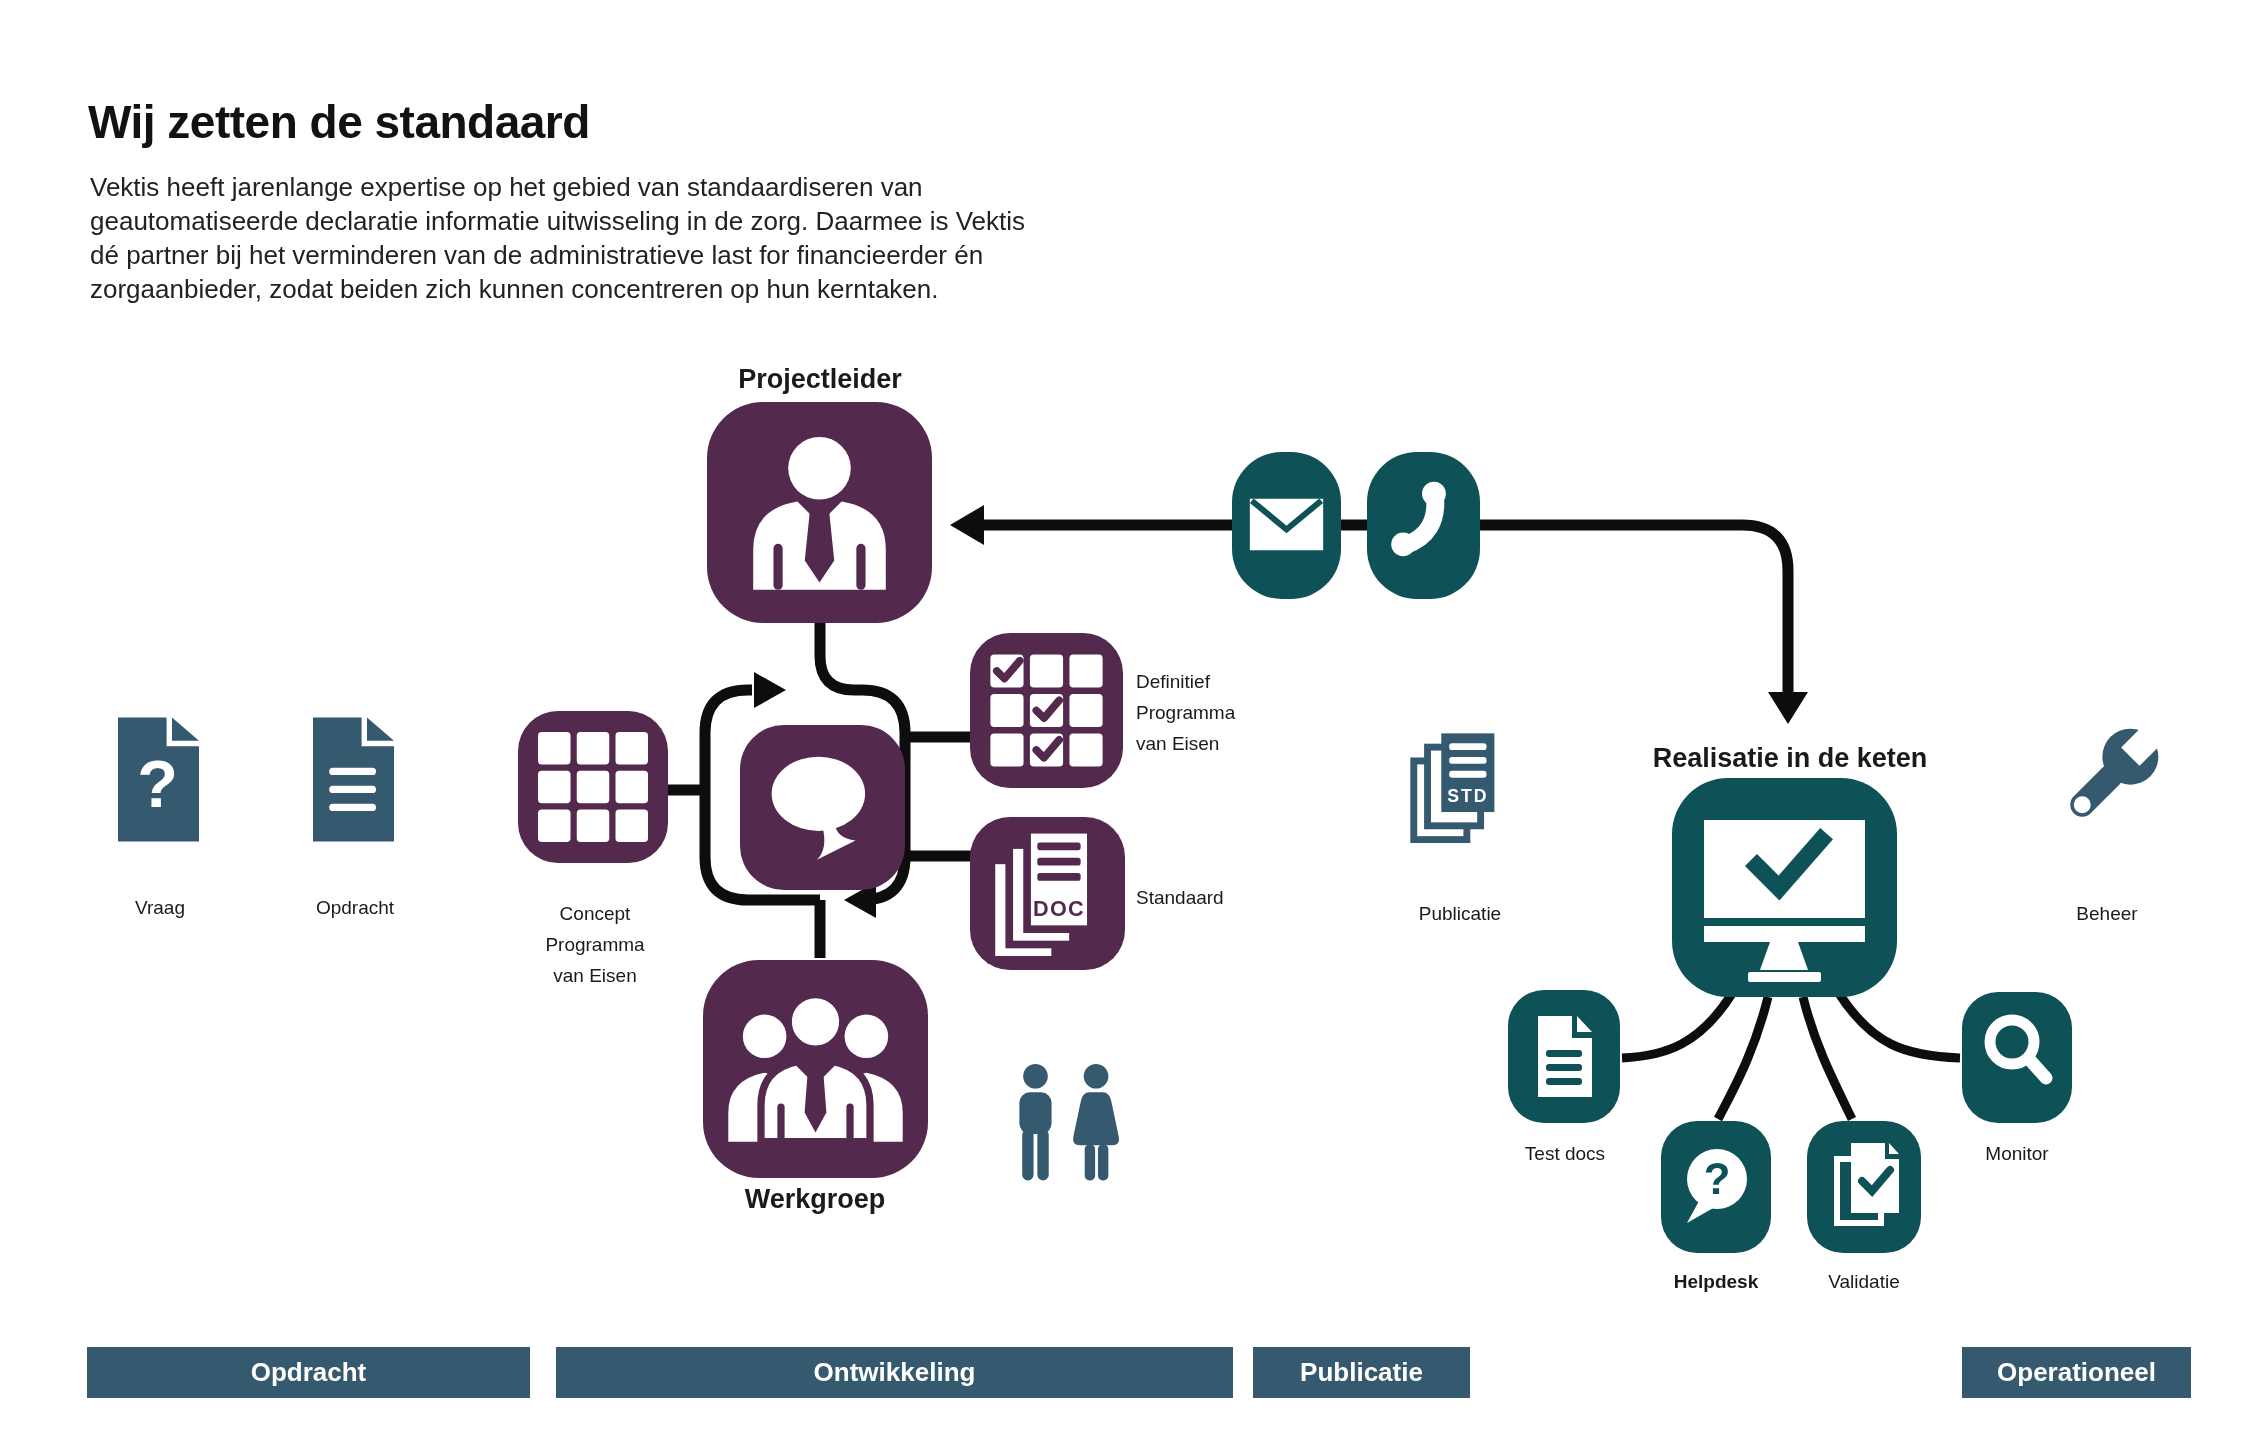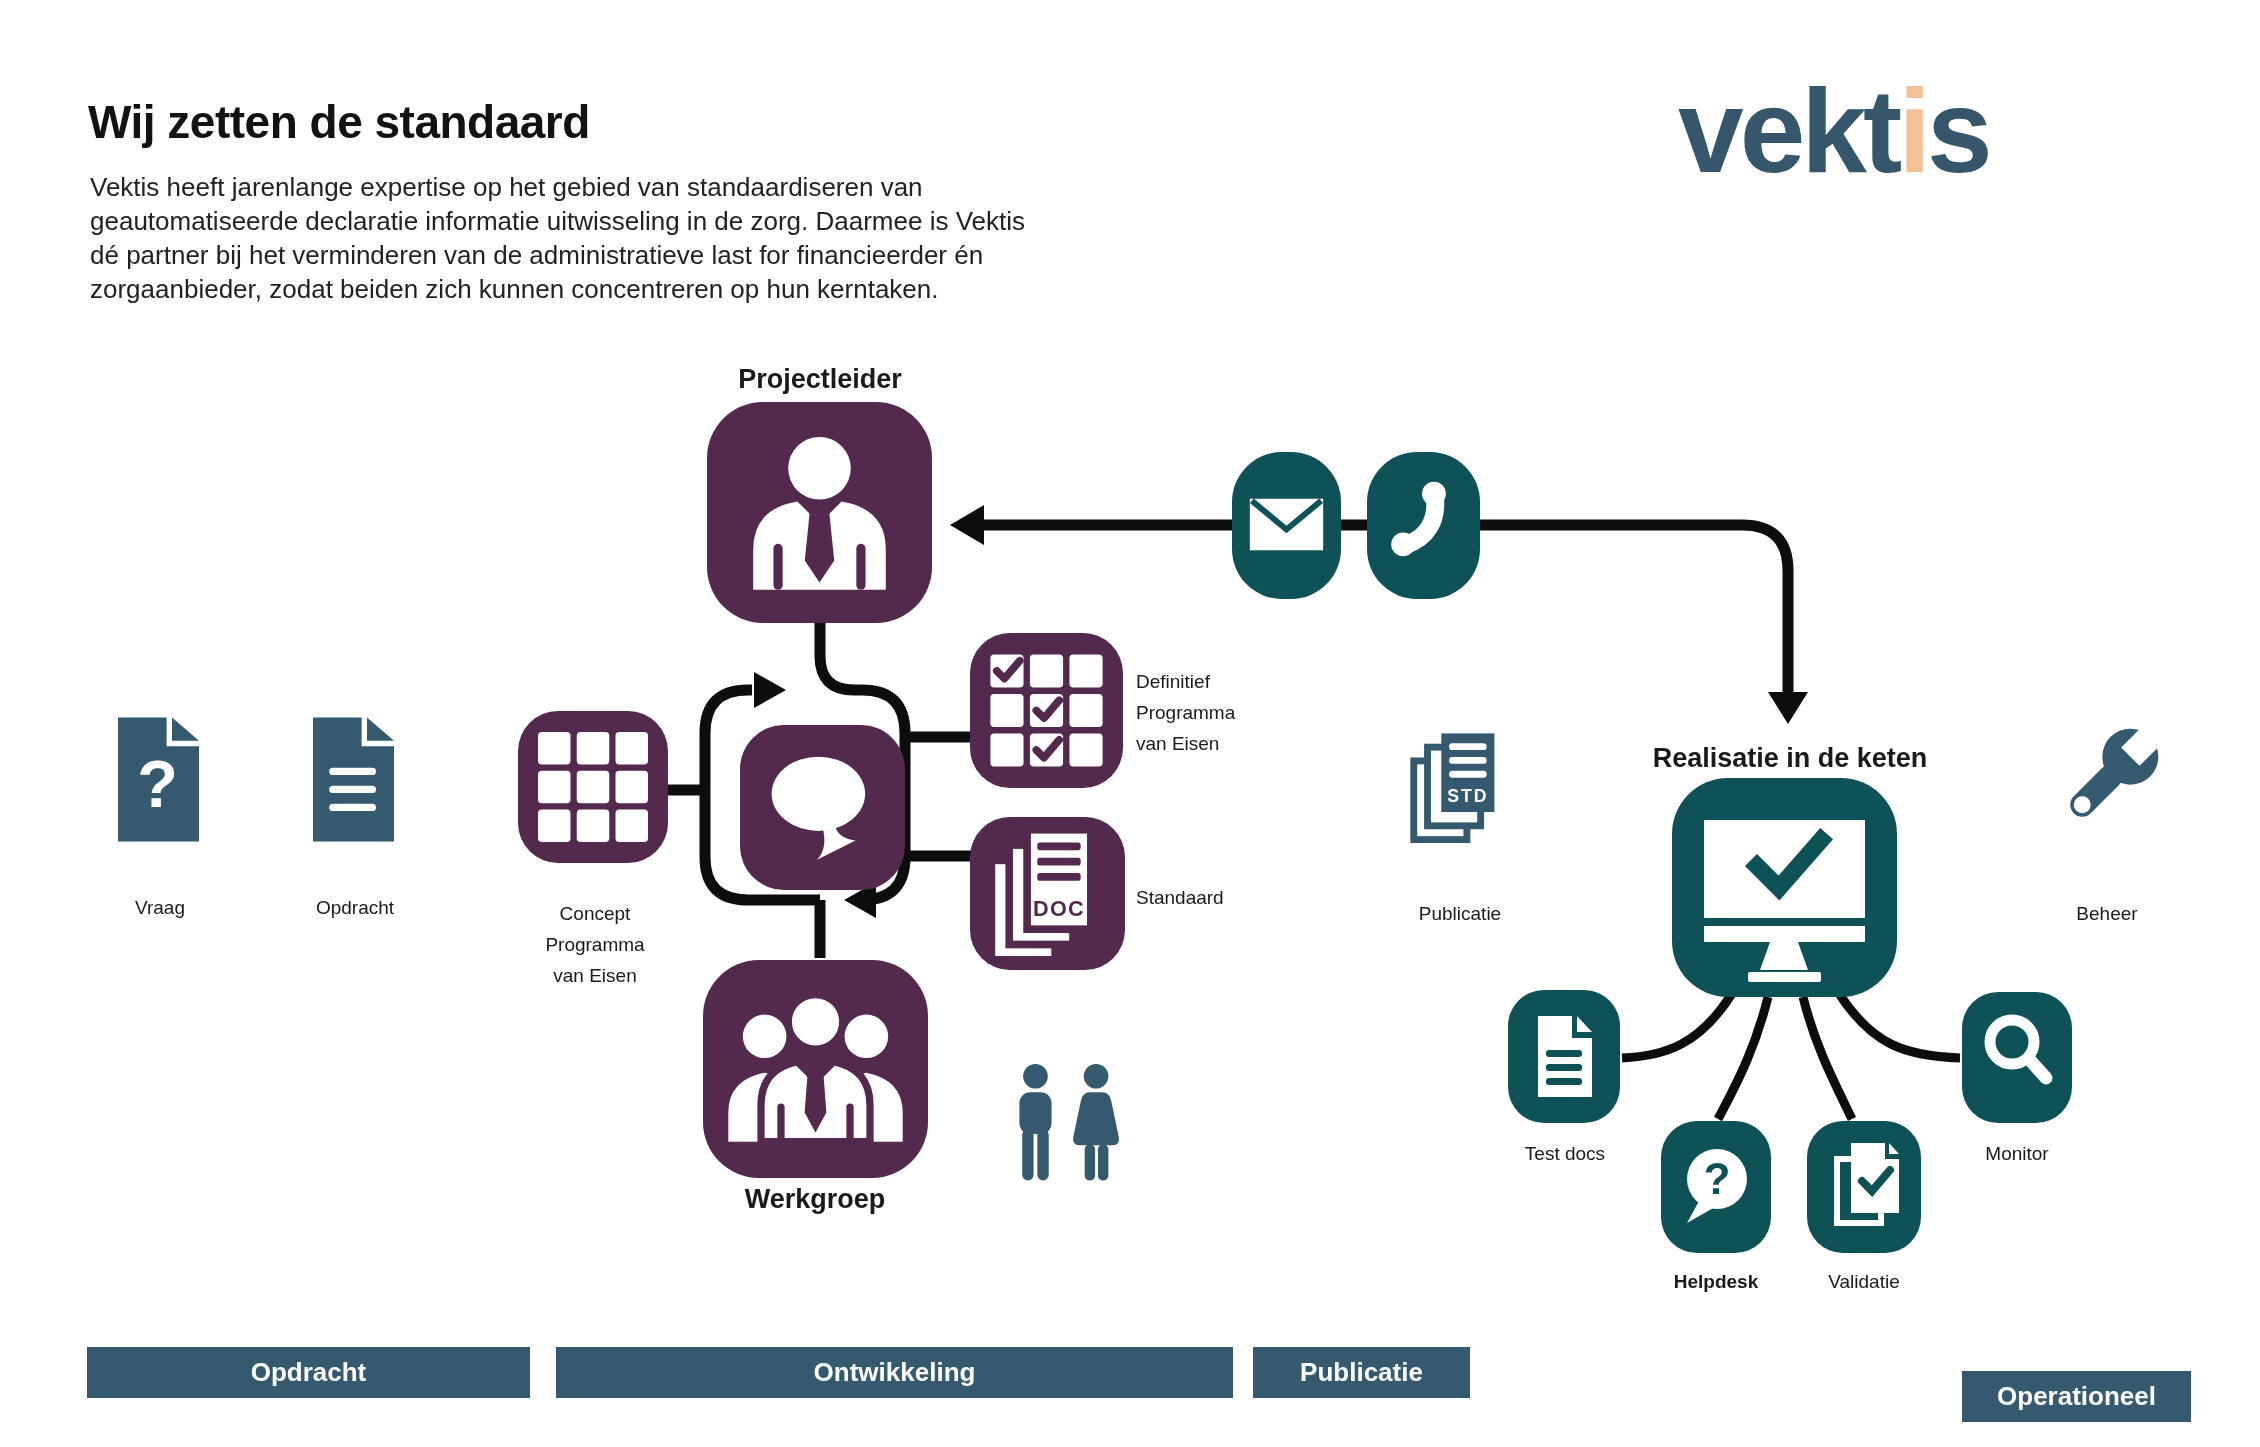--- a/index.html
+++ b/index.html
@@ -65,21 +65,20 @@
       <polygon points="950,525 984,505 984,545"></polygon>
       <polygon points="1788,724 1768,692 1808,692"></polygon>
     </g>
   </svg>
 
   <div class="abs para" style="left:90px;top:170px;width:1260px;">Vektis heeft jarenlange expertise op het gebied van standaardiseren van
 geautomatiseerde declaratie informatie uitwisseling in de zorg. Daarmee is Vektis
 dé partner bij het verminderen van de administratieve last for financieerder én
 zorgaanbieder, zodat beiden zich kunnen concentreren op hun kerntaken.</div>
   <div class="abs title" style="left:88px;top:95px;">Wij zetten de standaard</div>
-  <div class="abs logo" style="left:1678px;top:72px;"><span>vekt</span><span class="peach">i</span><span>s</span></div>
 
   <div class="abs lbl bold" style="left:700px;top:364px;width:240px;">Projectleider</div>
   <div class="tile purple-tile r56" style="left:707px;top:402px;width:225px;height:221px;">
     <svg viewBox="0 0 120 120">
       <circle cx="60" cy="36" r="17" fill="#fff"></circle>
       <path d="M24 102 V80 Q24 58 48 54 L60 66 L72 54 Q96 58 96 80 V102 Z" fill="#fff"></path>
       <path d="M55 57 H65 L68 86 L60 98 L52 86 Z" fill="#53294d"></path>
       <rect x="35" y="77" width="5" height="25" rx="2.5" fill="#53294d"></rect>
       <rect x="80" y="77" width="5" height="25" rx="2.5" fill="#53294d"></rect>
     </svg>
@@ -290,15 +289,15 @@
         <rect x="53" y="48" width="24" height="64" rx="12" fill="#35596e"></rect>
         <circle cx="65" cy="100" r="8.5" fill="#ffffff"></circle>
       </g>
     </svg>
   </div>
   <div class="abs lbl link" style="left:2032px;top:878px;width:150px;">Beheer</div>
 
   <div class="phase" style="left:87px;width:443px;">Opdracht</div>
   <div class="phase" style="left:556px;width:677px;">Ontwikkeling</div>
   <div class="phase" style="left:1253px;width:217px;">Publicatie</div>
-  <div class="phase" style="left:1962px;width:229px;margin-top:24px;">Operationeel</div>
+  <div class="phase" style="left:1962px;width:229px;">Operationeel</div>
 
 </div>
 
 </body></html>

